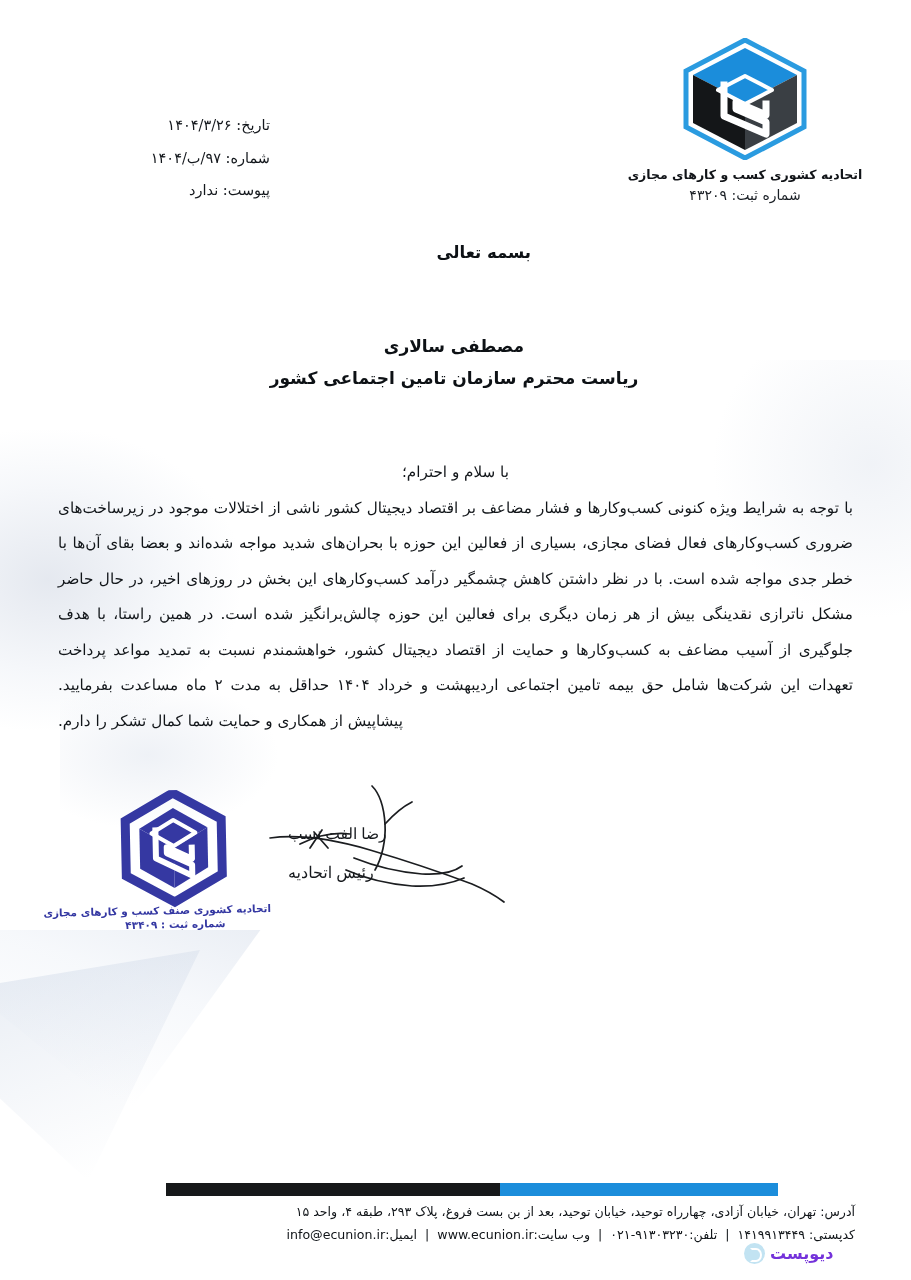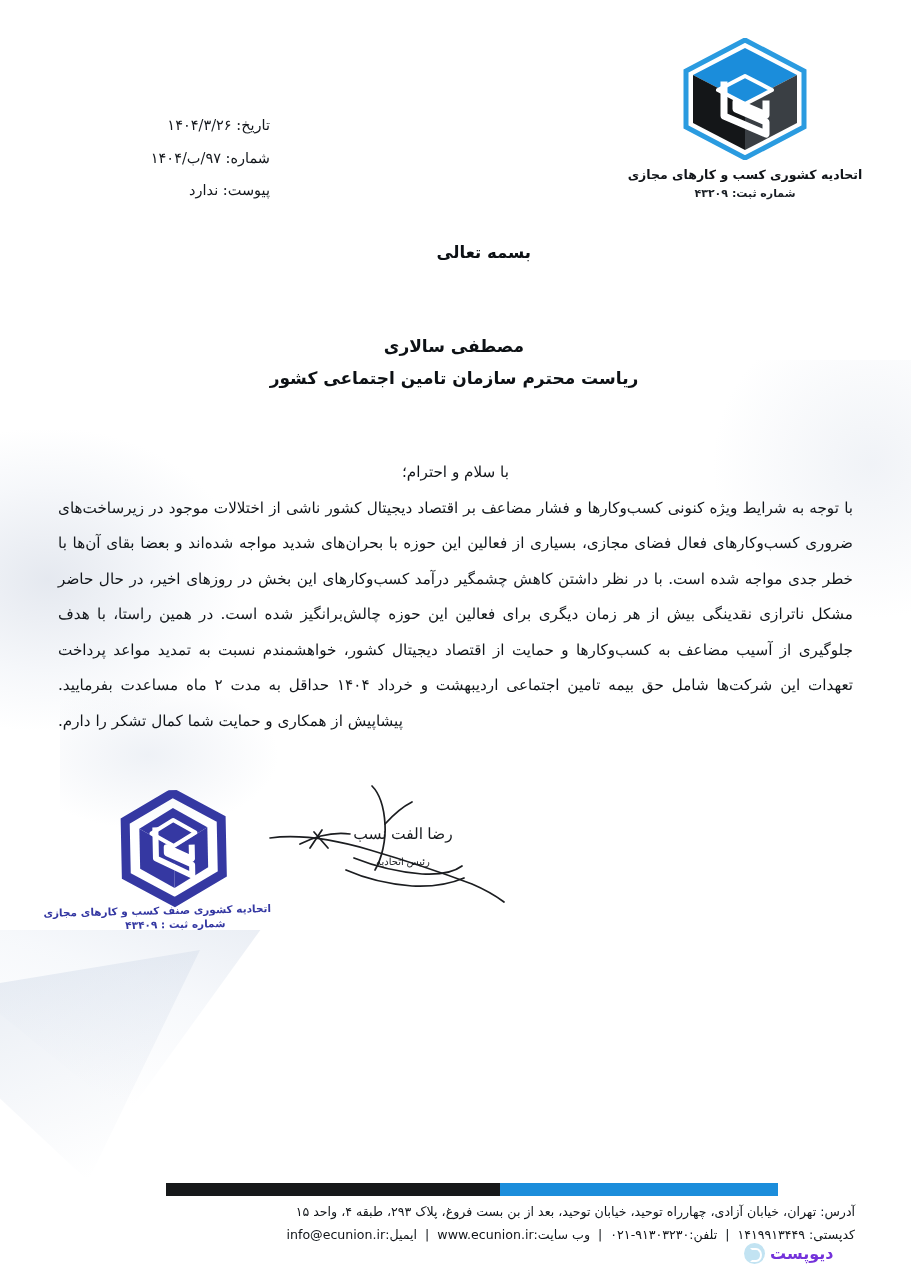--- a/index.html
+++ b/index.html
@@ -73,22 +73,22 @@
     font-family: "DejaVu Sans", sans-serif;
     font-size: 12.5px;
     font-weight: bold;
     color: #111418;
     letter-spacing: 0;
     line-height: 1.4;
     white-space: nowrap;
   }
   .org-reg {
     font-family: "DejaVu Sans", sans-serif;
-    font-size: 11px;
-    font-weight: bold;
+    font-size: 14px;
+    font-weight: normal;
     color: #1a1f25;
     margin-top: 3px;
     white-space: nowrap;
   }
 
   
   .meta {
     position: absolute;
     top: 118px;
     left: 95px;
@@ -213,32 +213,32 @@
     font-weight: bold;
     color: #262a9c;
     white-space: nowrap;
     margin-top: 2px;
   }
   .signatory {
     position: absolute;
     left: 230px;
     top: 40px;
     width: 230px;
-    text-align: center;
-    font-family: Liberation Sans, sans-serif;
+    text-align: left;
+    font-family: Liberation Serif, serif;
     color: #16191d;
   }
   .sig-name {
     font-size: 15.5px;
     line-height: 1.5;
   }
   .sig-role {
-    font-size: 10px;
+    font-size: 16px;
     line-height: 1.5;
-    margin-top: 9px;
+    margin-top: 16px;
   }
   .sig-ink {
     position: absolute;
     left: 196px;
     top: -8px;
     width: 260px;
     height: 150px;
     pointer-events: none;
   }
 

